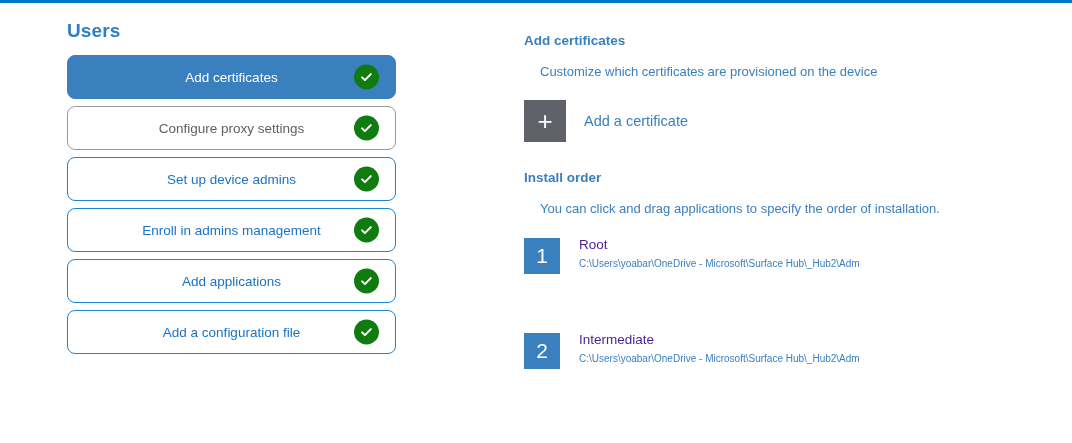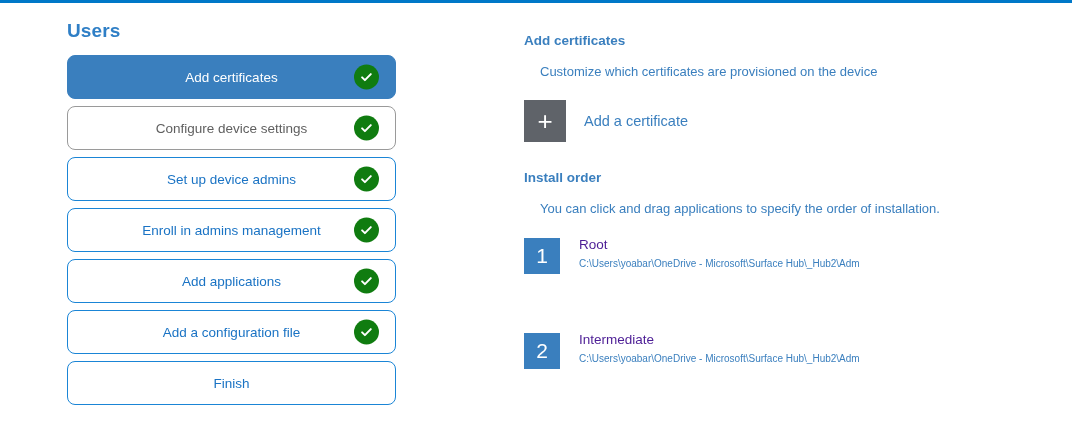--- a/index.html
+++ b/index.html
@@ -187,21 +187,21 @@
     <div class="step-button active">
       <span class="step-label">Add certificates</span>
       <span class="step-check">
         <svg width="15" height="15" viewBox="0 0 16 16">
             <path d="M3.3 8.4 L6.3 11.3 L12.6 4.9" stroke="#ffffff" stroke-width="2.1" fill="none" stroke-linecap="round" stroke-linejoin="round"></path>
           </svg>
       </span>
     </div>
 
     <div class="step-button muted">
-      <span class="step-label">Configure device settings</span>
+      <span class="step-label">Configure proxy settings</span>
       <span class="step-check">
         <svg width="15" height="15" viewBox="0 0 16 16">
             <path d="M3.3 8.4 L6.3 11.3 L12.6 4.9" stroke="#ffffff" stroke-width="2.1" fill="none" stroke-linecap="round" stroke-linejoin="round"></path>
           </svg>
       </span>
     </div>
 
     <div class="step-button">
       <span class="step-label">Set up device admins</span>
       <span class="step-check">
@@ -231,23 +231,20 @@
 
     <div class="step-button">
       <span class="step-label">Add a configuration file</span>
       <span class="step-check">
         <svg width="15" height="15" viewBox="0 0 16 16">
             <path d="M3.3 8.4 L6.3 11.3 L12.6 4.9" stroke="#ffffff" stroke-width="2.1" fill="none" stroke-linecap="round" stroke-linejoin="round"></path>
           </svg>
       </span>
     </div>
 
-    <div class="step-button">
-      <span class="step-label">Finish</span>
-    </div>
   </div>
 
   <div id="detail-pane">
 
     <div class="section-title">Add certificates</div>
     <div class="section-sub">Customize which certificates are provisioned on the device</div>
 
     <div id="add-certificate-row">
       <div id="add-certificate-plus">
         <span class="plus-glyph">+</span>

